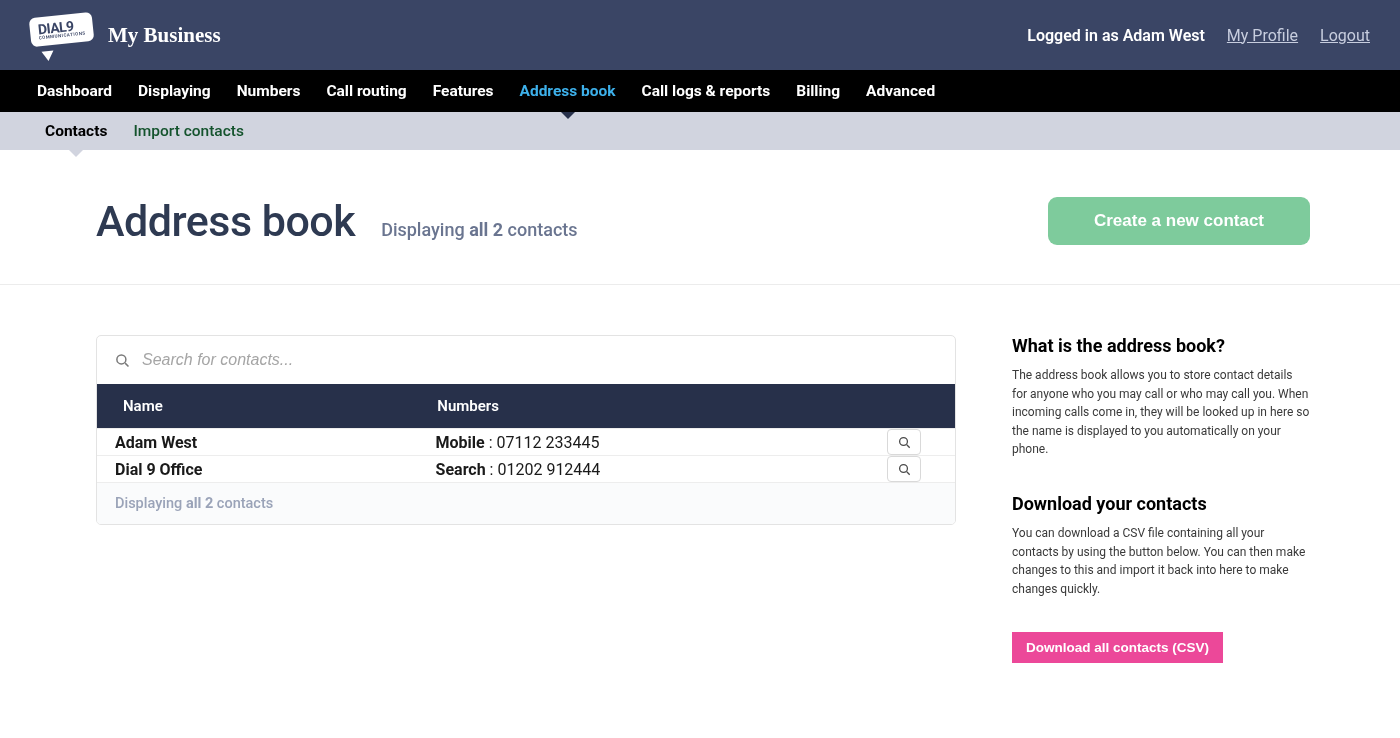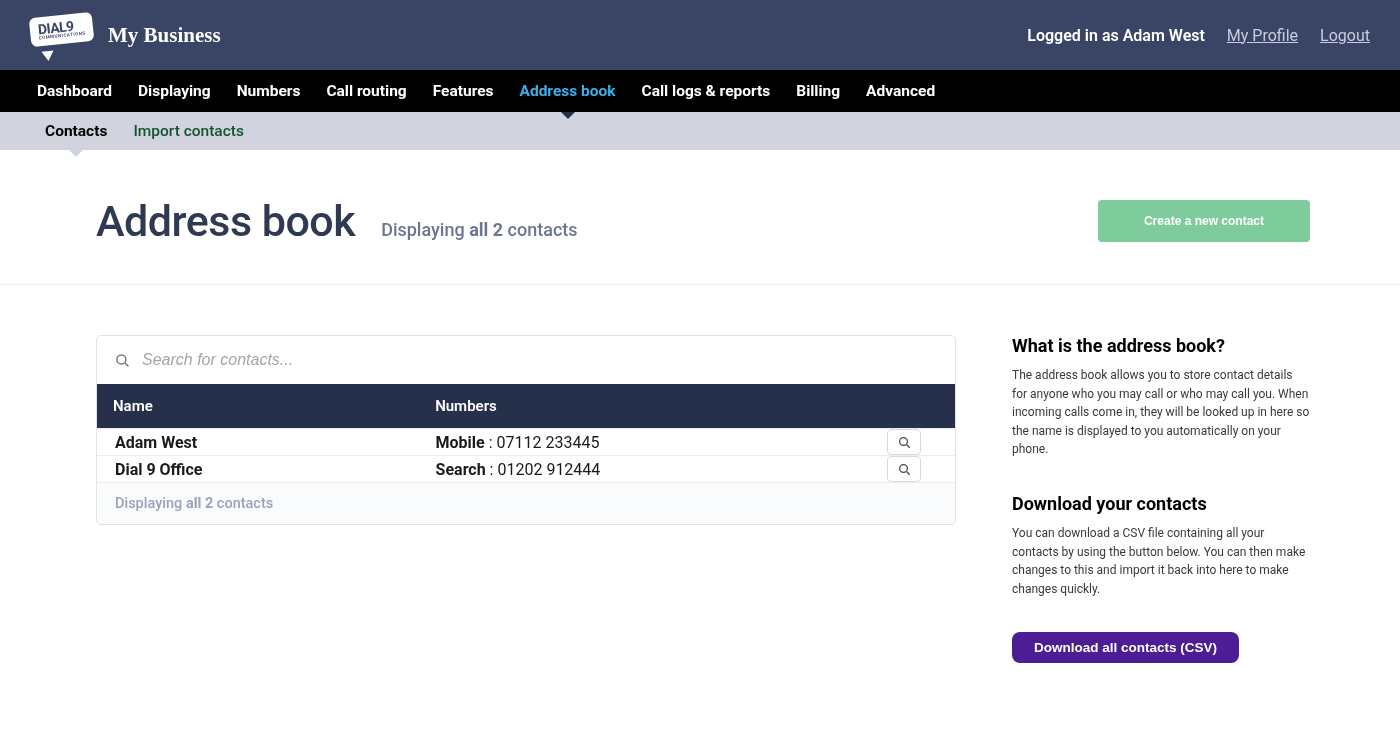--- a/index.html
+++ b/index.html
@@ -30,48 +30,48 @@
     .subnav-item.active { color:#000; }
     .subnav-item.inactive { font-weight:500; color:#14532d; }
     .subnav-item.active::after { content:''; position:absolute; bottom:-7px; left:50%; transform:translateX(-50%); width:0; height:0; border-left:7px solid transparent; border-right:7px solid transparent; border-top:7px solid #d1d4df; }
 
     
     .title-row { display:flex; align-items:center; justify-content:space-between; padding: 46px 90px 38px 96px; border-bottom:1px solid #ececec; }
     .title-left { display:flex; align-items:baseline; gap: 26px; }
     .page-title { font-size: 43px; font-weight:500; color:#2e3a52; letter-spacing:-0.5px; }
     .displaying { font-size: 18px; color:#6a7590; font-weight:500; }
     .displaying strong { font-weight:700; }
-    .btn-create { background:#7ecb9c; color:#fff; border:none; border-radius:4px; padding: 14px 46px; font-size:12px; font-weight:700; cursor:pointer; }
+    .btn-create { background:#7ecb9c; color:#fff; border:none; border-radius:9px; padding: 14px 46px; font-size:17px; font-weight:700; cursor:pointer; }
 
     
     .main { display:flex; padding: 50px 90px 40px 96px; gap: 56px; align-items:flex-start; }
     .left-col { flex: 1; border-radius: 6px; }
     .right-col { width: 298px; flex-shrink:0; }
 
     
     .panel { border:1px solid #e3e3e3; border-radius:5px; overflow:hidden; }
     .search-row { display:flex; align-items:center; padding: 15px 18px; gap:12px; }
     .search-row input { border:none; outline:none; font-size:16px; font-style:italic; color:#888; width:100%; }
     .search-row input::placeholder { color:#a5a5a5; font-style:italic; }
-    .table-head { background:#27304a; color:#fff; display:flex; padding: 13px 16px; font-weight:600; font-size:15px; }
+    .table-head { background:#27304a; color:#fff; display:flex; padding: 13px 26px; font-weight:600; font-size:15px; }
     .col-name { width: 39%; }
     .col-numbers { flex:1; }
     .col-action { width: 50px; text-align:right; }
     .table-row { display:flex; align-items:center; padding: 0 18px; border-top:1px solid #ededed; font-size:16px; }
     .table-row .col-name { font-weight:700; color:#1a1a1a; }
     .table-row .col-numbers { color:#1a1a1a; }
     .table-row .col-numbers strong { font-weight:700; }
     .row-search-btn { border:1px solid #d9d9d9; background:#fff; border-radius:4px; width:34px; height:26px; display:flex; align-items:center; justify-content:center; cursor:pointer; }
     .table-footer { background:#fafbfc; border-top:1px solid #ededed; padding: 12px 18px; font-size:14.5px; color:#9aa3b8; font-weight:500; }
     .table-footer strong { font-weight:700; }
 
     
     .side-heading { font-size:18px; font-weight:700; color:#000000; margin-bottom:10px; }
     .side-text { font-size:12px; line-height:1.55; color:#3a3a3a; margin-bottom: 34px; }
-    .btn-download { background:#4c1d95; color:#fff; border:none; border-radius:8px; padding: 8px 22px; font-size:13.5px; font-weight:700; cursor:pointer; }
+    .btn-download { background:#ec4899; color:#fff; border:none; border-radius:0; padding: 8px 14px; font-size:13.5px; font-weight:700; cursor:pointer; }
 
     .search-svg { width:15px; height:15px; fill:none; stroke:#4a4a4a; stroke-width:2; flex-shrink:0; }
     .search-svg-small { width:13px; height:13px; stroke:#4a4a4a; }
     .search-svg-light { stroke:#7a7a7a; }
   </style>
 </head>
 <body>
 
 <div class="header">
   <div class="header-left">

